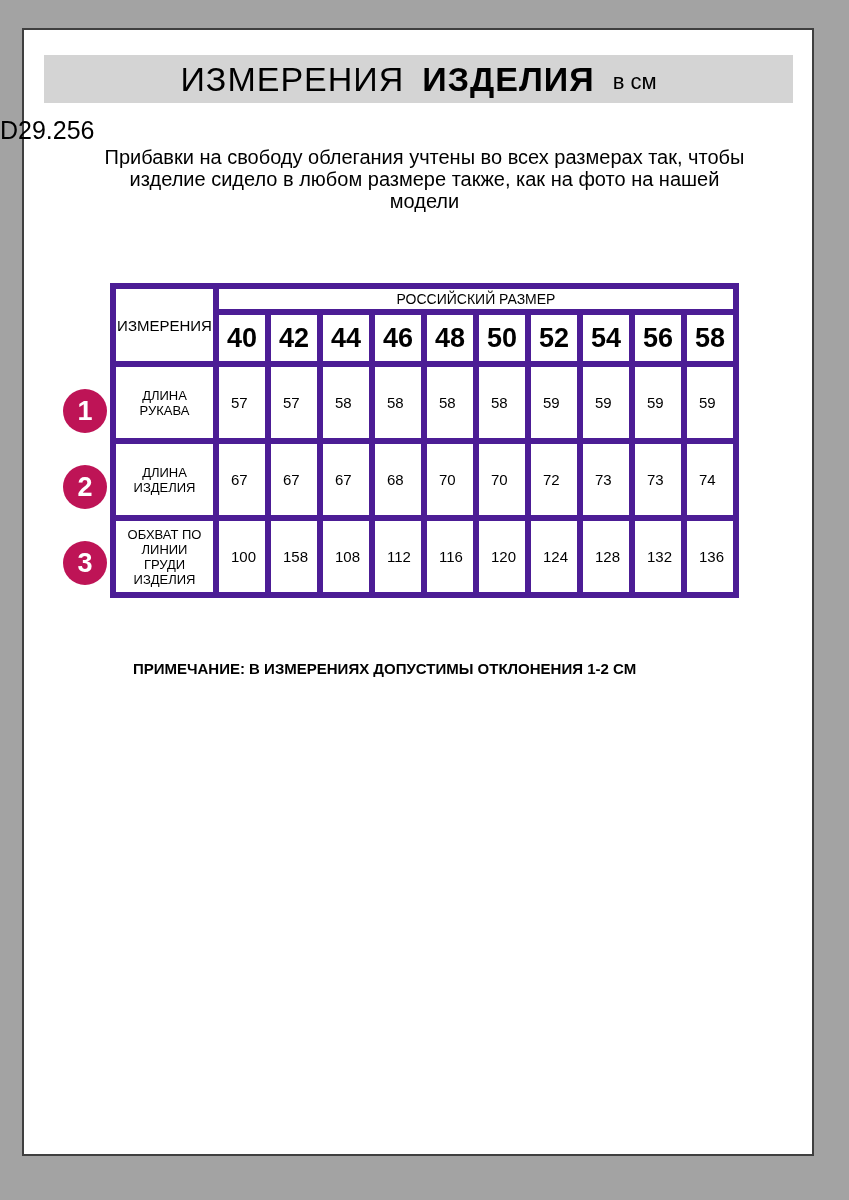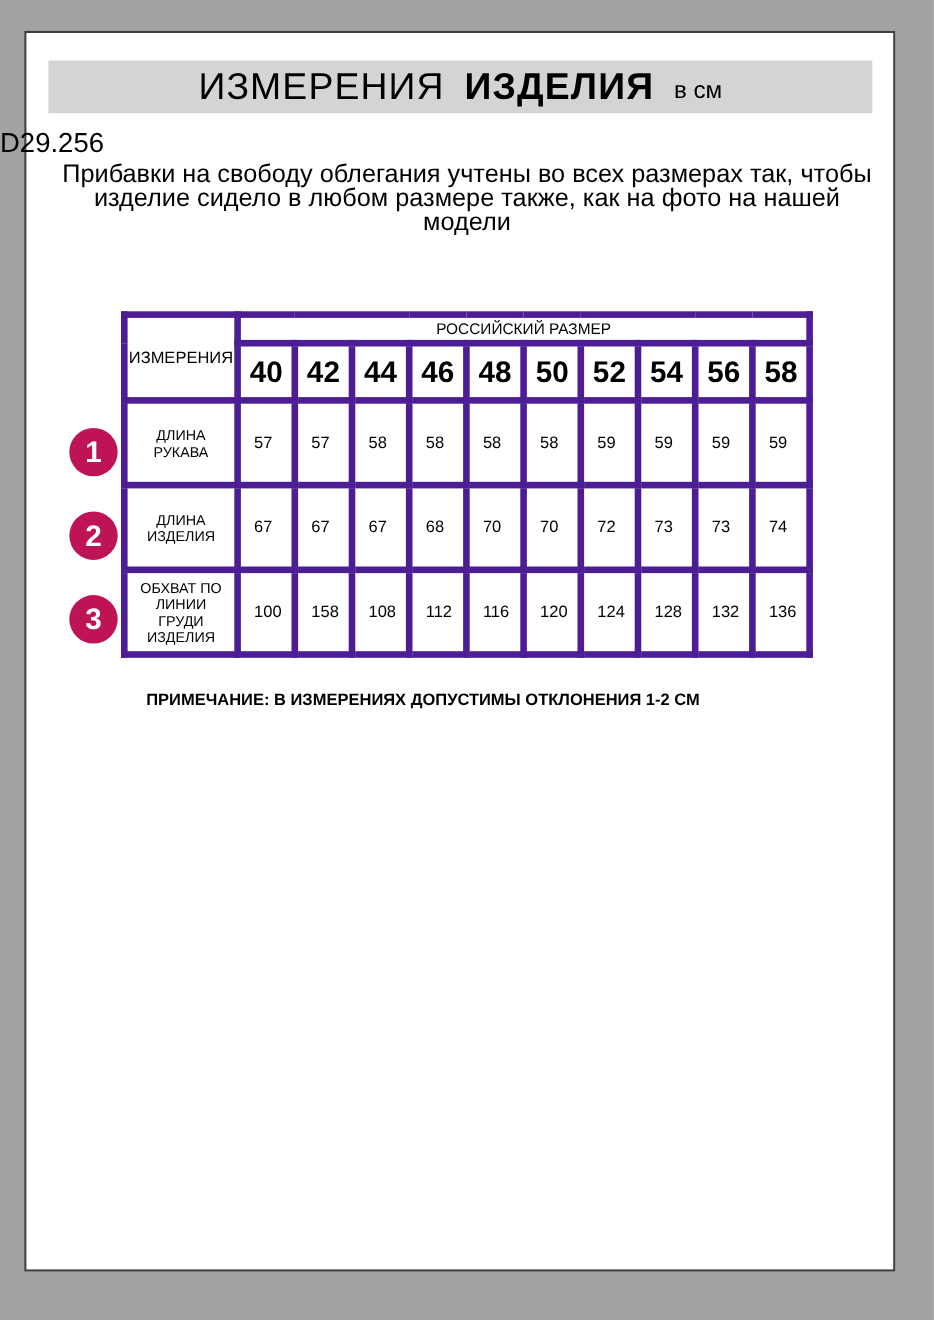--- a/index.html
+++ b/index.html
@@ -37,21 +37,21 @@
     position:absolute;
     left:0; top:116px; width:676px;
     text-align:left;
     font-size:25px;
   }
 
   .description {
     position:absolute;
     left:0; top:146px; width:849px;
     text-align:center;
-    font-size:23px;
+    font-size:20px;
     line-height:22px;
   }
 
   .size-table {
     position:absolute;
     left:110px; top:283px;
     border-collapse:collapse;
     table-layout:fixed;
   }
   .size-table th, .size-table td {
@@ -79,21 +79,21 @@
     color:#fff;
     font-size:27px; font-weight:bold;
     display:flex; align-items:center; justify-content:center;
   }
   .badge-0 { top:389px; }
   .badge-1 { top:465px; }
   .badge-2 { top:541px; }
 
   .note {
     position:absolute;
-    left:0; top:628px; width:769px;
+    left:0; top:660px; width:769px;
     text-align:center;
     font-size:15px;
     font-weight:bold;
   }
 </style>
 </head>
 <body>
 
 <div class="page">
   <div class="frame"></div>

